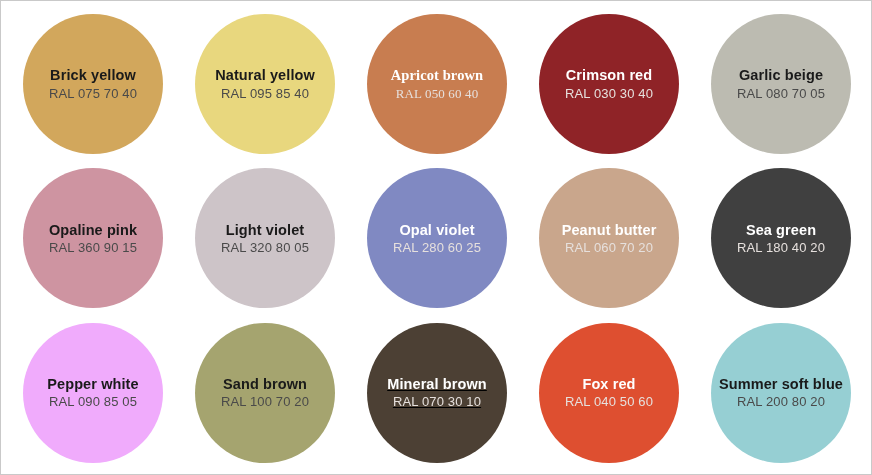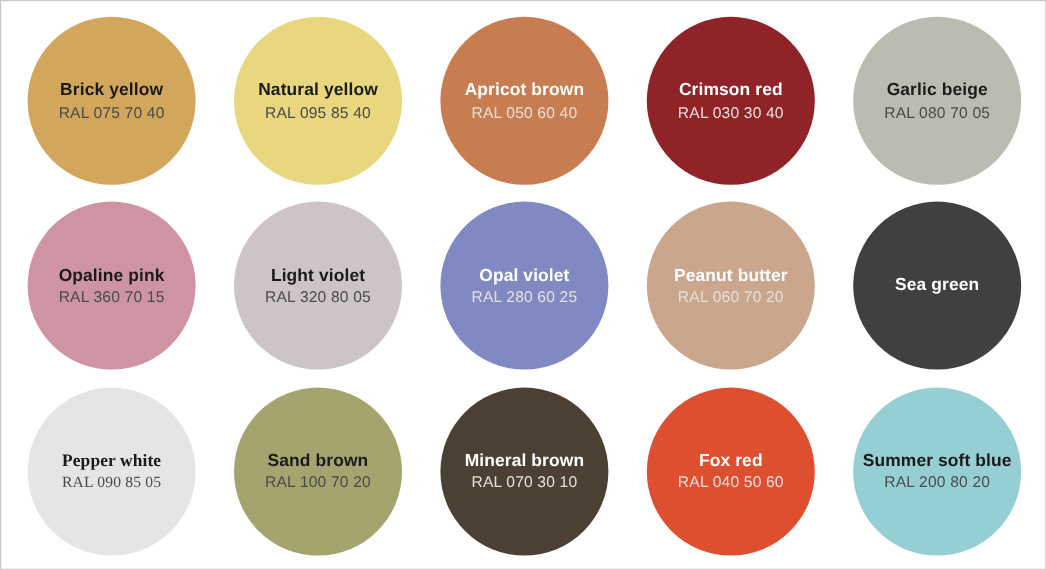--- a/index.html
+++ b/index.html
@@ -79,41 +79,41 @@
           <div class="swatch-code">RAL 075 70 40</div>
         </div>
       </div>
       <div class="cell">
         <div class="swatch text-dark" style="background: rgb(232, 215, 126); align-items: center;">
           <div class="swatch-name">Natural yellow</div>
           <div class="swatch-code">RAL 095 85 40</div>
         </div>
       </div>
       <div class="cell">
-        <div class="swatch text-light" style="background: rgb(200, 125, 80);">
+        <div class="swatch text-light" style="background: rgb(200, 125, 80); font-family: Liberation Serif, serif;">
           <div class="swatch-name">Apricot brown</div>
           <div class="swatch-code">RAL 050 60 40</div>
         </div>
       </div>
       <div class="cell">
         <div class="swatch text-light" style="background: rgb(143, 35, 39);">
           <div class="swatch-name">Crimson red</div>
           <div class="swatch-code">RAL 030 30 40</div>
         </div>
       </div>
       <div class="cell">
         <div class="swatch text-dark" style="background: rgb(188, 187, 177);">
           <div class="swatch-name">Garlic beige</div>
           <div class="swatch-code">RAL 080 70 05</div>
         </div>
       </div>
       <div class="cell">
         <div class="swatch text-dark" style="background: rgb(206, 148, 161);">
           <div class="swatch-name">Opaline pink</div>
-          <div class="swatch-code">RAL 360 70 15</div>
+          <div class="swatch-code">RAL 360 90 15</div>
         </div>
       </div>
       <div class="cell">
         <div class="swatch text-dark" style="background: rgb(205, 196, 200);">
           <div class="swatch-name">Light violet</div>
           <div class="swatch-code">RAL 320 80 05</div>
         </div>
       </div>
       <div class="cell">
         <div class="swatch text-light" style="background: rgb(128, 137, 194);">
@@ -123,36 +123,37 @@
       </div>
       <div class="cell">
         <div class="swatch text-light" style="background: rgb(201, 166, 140);">
           <div class="swatch-name">Peanut butter</div>
           <div class="swatch-code">RAL 060 70 20</div>
         </div>
       </div>
       <div class="cell">
         <div class="swatch text-light" style="background: #404040;">
           <div class="swatch-name">Sea green</div>
+          <div class="swatch-code">RAL 180 40 20</div>
         </div>
       </div>
       <div class="cell">
-        <div class="swatch text-dark" style="background: #e5e5e5; font-family: Liberation Serif, serif;">
+        <div class="swatch text-dark" style="background: #f0abfc;">
           <div class="swatch-name">Pepper white</div>
           <div class="swatch-code">RAL 090 85 05</div>
         </div>
       </div>
       <div class="cell">
         <div class="swatch text-dark" style="background: rgb(165, 164, 111);">
           <div class="swatch-name">Sand brown</div>
           <div class="swatch-code">RAL 100 70 20</div>
         </div>
       </div>
       <div class="cell">
-        <div class="swatch text-light" style="background: rgb(76, 64, 52);">
+        <div class="swatch text-light" style="background: rgb(76, 64, 52); text-decoration: underline;">
           <div class="swatch-name">Mineral brown</div>
           <div class="swatch-code">RAL 070 30 10</div>
         </div>
       </div>
       <div class="cell">
         <div class="swatch text-light" style="background: rgb(222, 79, 48);">
           <div class="swatch-name">Fox red</div>
           <div class="swatch-code">RAL 040 50 60</div>
         </div>
       </div>

